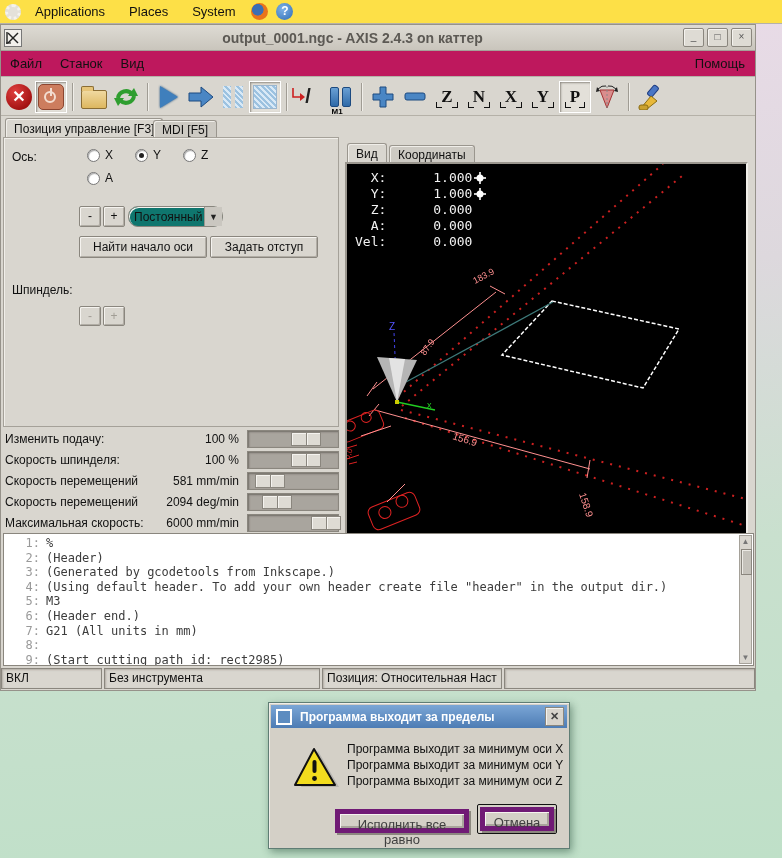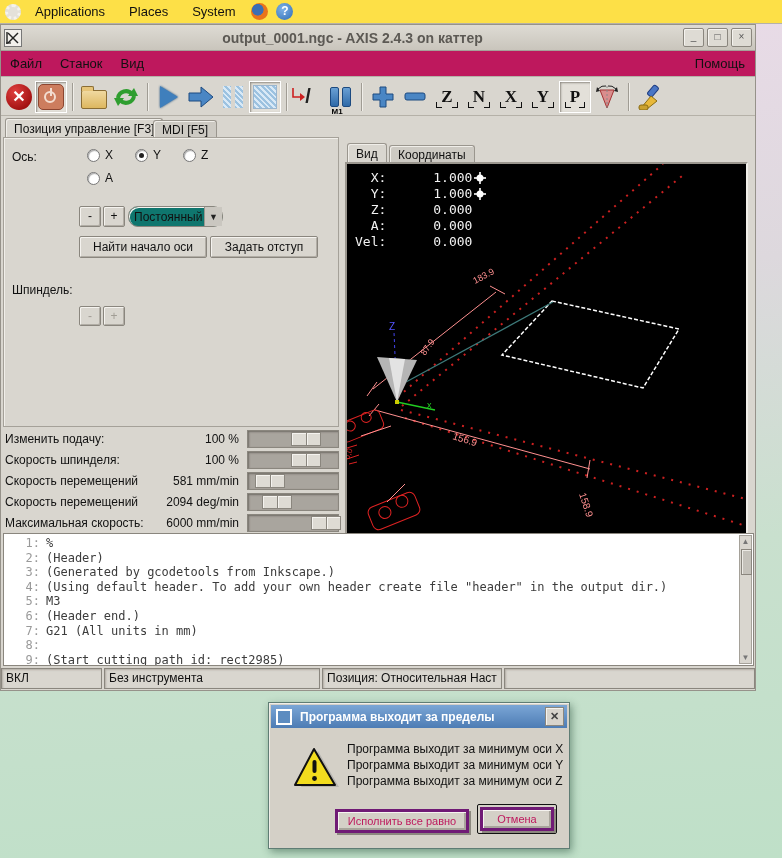--- a/index.html
+++ b/index.html
@@ -120,23 +120,23 @@
     border:1px solid #5f7d74;box-shadow:2px 3px 8px rgba(20,60,40,.45), inset 1px 1px 0 #f0eee9;box-sizing:border-box;}
   .dlg-title{position:absolute;left:2px;top:2px;right:2px;height:23px;
     background:linear-gradient(#7ba6d6,#4d7cb4);display:flex;align-items:center;}
   .dlg-title .dlg-icon{width:12px;height:12px;border:2px solid #fff;background:#5d8cc0;margin-left:5px;box-sizing:content-box;}
   .dlg-title .dlg-text{flex:1;color:#fff;font-weight:bold;font-size:12px;margin-left:8px;
     white-space:nowrap;overflow:hidden;width:230px;}
   .dlg-close{width:17px;height:17px;background:#d8d4cc;border:1px solid #8a867e;margin-right:3px;
     font-size:11px;font-weight:bold;color:#444;text-align:center;line-height:16px;box-shadow:inset 1px 1px 0 #f5f3ef;flex:none;}
   .dlg-msgs{position:absolute;left:78px;top:38px;font-size:12px;color:#111;line-height:16px;}
   .warn-icon{position:absolute;left:24px;top:44px;}
-  .dlg-btn{position:absolute;background:#d4d0c7;border:3px solid #701a75;
+  .dlg-btn{position:absolute;background:#d4d0c7;border:5px solid #701a75;
     box-shadow:inset 1px 1px 0 #f5f3ef,inset -2px -2px 0 #a8a49b,2px 2px 0 #8c887f;
-    font-size:11px;color:#be185d;text-align:center;box-sizing:border-box;padding-top:3px;}
+    font-size:13px;color:#404040;text-align:center;box-sizing:border-box;padding-top:3px;}
   .def-ring{position:absolute;border:1px solid #111;border-radius:2px;padding:2px;}
   .def-ring .dlg-btn{position:relative;}
 </style>
 </head>
 <body>
 
 <div class="top-panel">
   <div class="ubuntu-logo"></div>
   <div class="panel-menu">Applications</div>
   <div class="panel-menu">Places</div>

